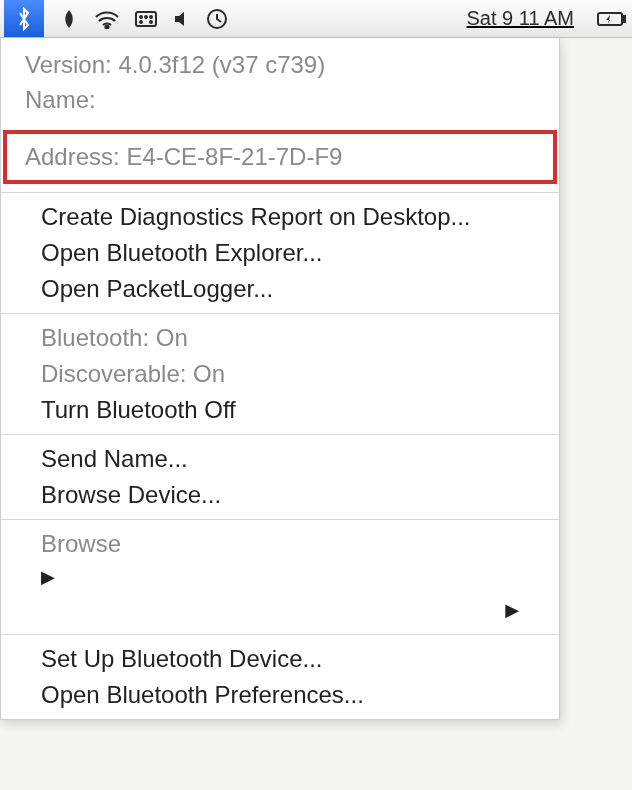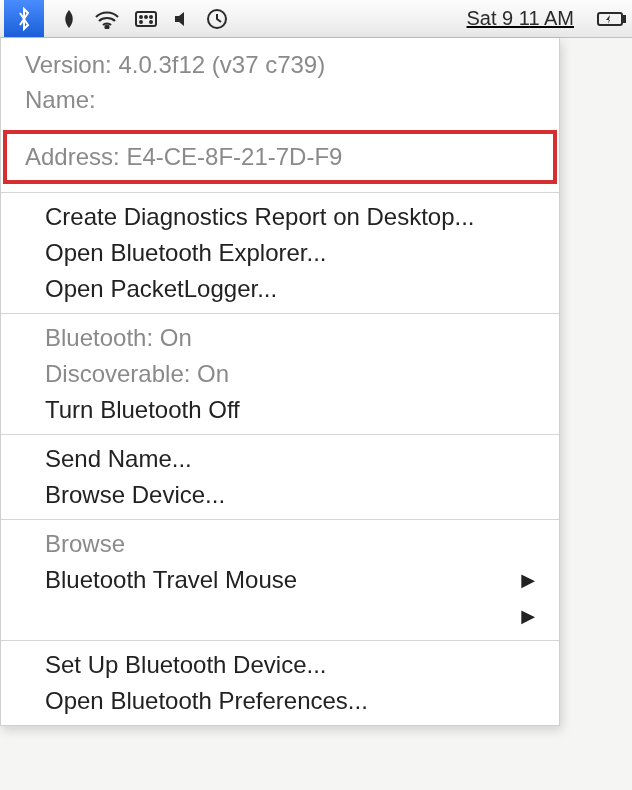--- a/index.html
+++ b/index.html
@@ -61,22 +61,21 @@
     }
     .highlight-box .info-line {
       color: #8a8a8a;
     }
     .divider {
       height: 1px;
       background: #d6d6d6;
       margin: 0;
     }
     .menu-section {
-      padding: 6px 0;
-      margin-left: 20px;
+      padding: 6px 16px;
     }
     .menu-item {
       font-size: 24px;
       color: #222;
       padding: 4px 24px;
       cursor: default;
       display: flex;
       align-items: center;
       justify-content: space-between;
     }
@@ -192,21 +191,20 @@
   <div class="menu-section">
     <div class="menu-item">Send Name...</div>
     <div class="menu-item">Browse Device...</div>
   </div>
 
   <div class="divider"></div>
 
   <div class="menu-section">
     <div class="menu-item disabled">Browse</div>
     <div class="menu-item">
-      <span>Bluetooth Travel Mouse</span>
       <span class="submenu-arrow">▶</span>
     </div>
     <div class="menu-item" style="color:#e0e0e0;">
       <span>&nbsp;</span>
       <span class="submenu-arrow">▶</span>
     </div>
   </div>
 
   <div class="divider"></div>
 

